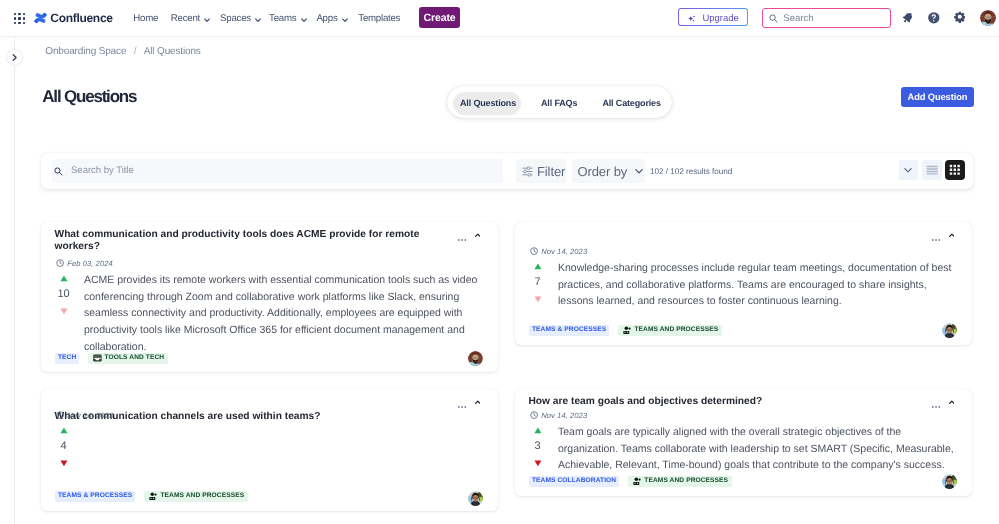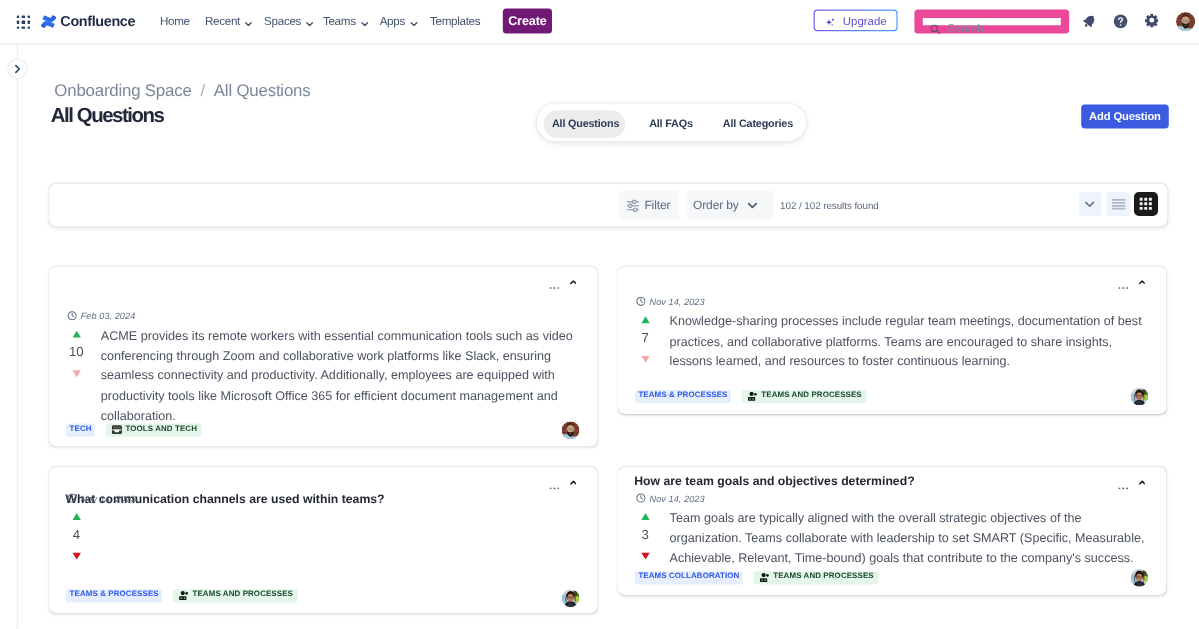--- a/index.html
+++ b/index.html
@@ -24,38 +24,38 @@
 .create-btn{position:absolute;left:419px;top:7px;height:21px;background:#701a75;color:#fff;
   border-radius:3px;font-size:10.5px;font-weight:700;letter-spacing:-0.1px;
   display:flex;align-items:center;justify-content:center;width:41px;cursor:pointer}
 .upgrade-btn{position:absolute;left:677.9px;top:7.9px;width:70px;height:18px;border-radius:3px;
   background:linear-gradient(105deg,#7B61E8 10%,#4C9AFF 92%);padding:1px;cursor:pointer}
 .upgrade-inner{position:relative;width:100%;height:100%;background:#fff;border-radius:2.2px}
 .upgrade-spark{position:absolute;left:8.7px;top:5.7px}
 .upgrade-label{position:absolute;left:23.5px;top:5.3px;font-size:9.5px;color:#5C4BCB;
   font-weight:400;line-height:10px}
 .searchbox{position:absolute;left:762.3px;top:8.1px;width:129.2px;height:20.4px;
-  border:7px solid #ec4899;border-radius:3px;background:#fff;cursor:text}
+  border:1px solid #ec4899;border-radius:3px;background:#fff;cursor:text}
 .searchbox .sicon{position:absolute;left:5.5px;top:5.2px}
 .searchbox .ph{position:absolute;left:20px;top:5.1px;font-size:9.6px;color:#7A869A;line-height:10px}
 .hdr-icon{position:absolute;cursor:pointer}
 .avatar-hdr{position:absolute;left:980px;top:10.2px;width:16px;height:16px;border-radius:50%;
   overflow:hidden;cursor:pointer}
 
 
 .rail{position:absolute;left:14px;top:37px;width:1px;height:487px;background:#EBECF0;z-index:3}
 .rail-toggle{position:absolute;left:5.5px;top:48.5px;width:17px;height:17px;border-radius:50%;
   background:#fff;border:1px solid #EBECF0;display:flex;align-items:center;justify-content:center;
   cursor:pointer;z-index:5}
 
 
 .content{position:absolute;left:0;top:0;width:999px;height:524px;background:#fff;pointer-events:none}
 .content>*{pointer-events:auto}
-.breadcrumb{position:absolute;left:45.3px;top:71px;display:flex;align-items:center;
-  font-size:14px;color:#7A8699;letter-spacing:-0.15px;line-height:8px}
+.breadcrumb{position:absolute;left:45.3px;top:48px;display:flex;align-items:center;
+  font-size:10px;color:#7A8699;letter-spacing:-0.15px;line-height:8px}
 .breadcrumb .sep{color:#A9B1BF;margin:0 7.4px}
 .breadcrumb .crumb{cursor:pointer}
 .page-title{position:absolute;left:42.3px;top:87.7px;font-size:17px;font-weight:700;color:#22283A;
   letter-spacing:-1.2px;line-height:17px}
 .tabs{position:absolute;left:446.9px;top:85.5px;width:225px;height:32.6px;background:#fff;
   border-radius:16.3px;display:flex;align-items:center;
   box-shadow:0 1.5px 5px rgba(9,30,66,0.10),0 0 1px rgba(9,30,66,0.22)}
 .tab{position:absolute;font-size:9px;font-weight:700;letter-spacing:-0.15px;color:#2B3856;
   line-height:9px;cursor:pointer}
 .tab-bg{position:absolute;left:6.6px;top:6.3px;width:67.9px;height:22.9px;border-radius:11.5px;
@@ -65,21 +65,21 @@
   display:flex;align-items:center;justify-content:center;cursor:pointer}
 
 
 .toolbar{position:absolute;left:41px;top:152.7px;width:932px;height:36.7px;background:#fff;
   border-radius:6px;box-shadow:0 1.5px 4px rgba(9,30,66,0.09),0 0 1px rgba(9,30,66,0.18)}
 .tb-search{position:absolute;left:10.5px;top:6.8px;width:451.8px;height:23.5px;background:#F7F8FB;
   border-radius:3px;display:flex;align-items:center;cursor:text}
 .tb-search .sicon{position:absolute;left:2.9px;top:7.3px}
 .tb-search .ph{position:absolute;left:19.5px;top:6.8px;font-size:9.6px;color:#8B96A8;letter-spacing:-0.05px;line-height:10px}
 .tb-btn{position:absolute;top:6.8px;height:23.9px;background:#F6F7F9;border-radius:3px;
-  display:flex;align-items:center;cursor:pointer;font-size:10px;color:#5B6880;letter-spacing:-0.1px}
+  display:flex;align-items:center;cursor:pointer;font-size:13px;color:#5B6880;letter-spacing:-0.1px}
 .tb-results{position:absolute;left:609.1px;top:15.8px;font-size:8.2px;color:#5B6880;
   letter-spacing:-0.05px;line-height:8px}
 .tb-right{position:absolute;right:8.2px;top:7.0px;display:flex;align-items:center;gap:3.7px}
 .vbtn{width:19.6px;height:20.8px;border-radius:3px;display:flex;align-items:center;
   justify-content:center;cursor:pointer}
 .vbtn.light{background:#EFF3FC}
 .vbtn.dark{background:#1B1B1B;border-radius:4px}
 
 
 .card{position:fixed;background:#fff;border-radius:6px;
@@ -264,20 +264,29 @@
     </div>
 <div class="page-title">All Questions</div>
 <div class="tabs">
       <div class="tab-bg"></div>
       <div class="tab" style="left:13.1px;top:13.5px">All Questions</div>
       <div class="tab" style="left:94.1px;top:13.5px">All FAQs</div>
       <div class="tab" style="left:155.5px;top:13.5px">All Categories</div>
     </div>
 <div class="add-btn">Add Question</div>
 <div class="toolbar">
+      <div class="tb-search">
+        <span class="sicon">
+          <svg width="8.8" height="8.9" viewBox="0 0 16 16">
+            <circle cx="6.3" cy="6.3" r="4.7" stroke="#253858" stroke-width="1.8" fill="none"></circle>
+            <path d="M9.8 9.8L14.6 14.6" stroke="#253858" stroke-width="1.8" stroke-linecap="round"></path>
+          </svg>
+        </span>
+        <span class="ph">Search by Title</span>
+      </div>
       <div class="tb-btn" style="left:474.6px;width:50.7px;padding-left:6.4px;gap:4px">
         <span>
           <svg width="11" height="11" viewBox="0 0 18 18">
             <g stroke="#8691A6" stroke-width="1.5" stroke-linecap="round" fill="none">
               <path d="M1.4 3.6h15.2M1.4 9.0h15.2M1.4 14.4h15.2"></path>
             </g>
             <g fill="#F6F7F9" stroke="#8691A6" stroke-width="1.5">
               <circle cx="10.6" cy="3.6" r="2.3"></circle>
               <circle cx="5.3" cy="9.0" r="2.3"></circle>
               <circle cx="12.2" cy="14.4" r="2.3"></circle>
@@ -328,20 +337,21 @@
                 <rect x="1.0" y="11.6" width="3.4" height="3.4" rx="0.5"></rect>
                 <rect x="6.3" y="11.6" width="3.4" height="3.4" rx="0.5"></rect>
                 <rect x="11.6" y="11.6" width="3.4" height="3.4" rx="0.5"></rect>
               </g>
             </svg>
           </span>
         </div>
       </div>
     </div>
 <div class="card" style="left:41px;top:222px;width:457px;height:150px">
+<div class="c-title" style="top:7px">What communication and productivity tools does ACME provide for remote workers?</div>
 <div class="c-menu">
         <svg width="8.1" height="2" viewBox="0 0 18 4">
           <g fill="#55637E">
             <rect x="0" y="0.5" width="3.4" height="3.0" rx="0.6"></rect>
             <rect x="7.3" y="0.5" width="3.4" height="3.0" rx="0.6"></rect>
             <rect x="14.6" y="0.5" width="3.4" height="3.0" rx="0.6"></rect>
           </g>
         </svg>
       </div>
 <div class="c-collapse">

